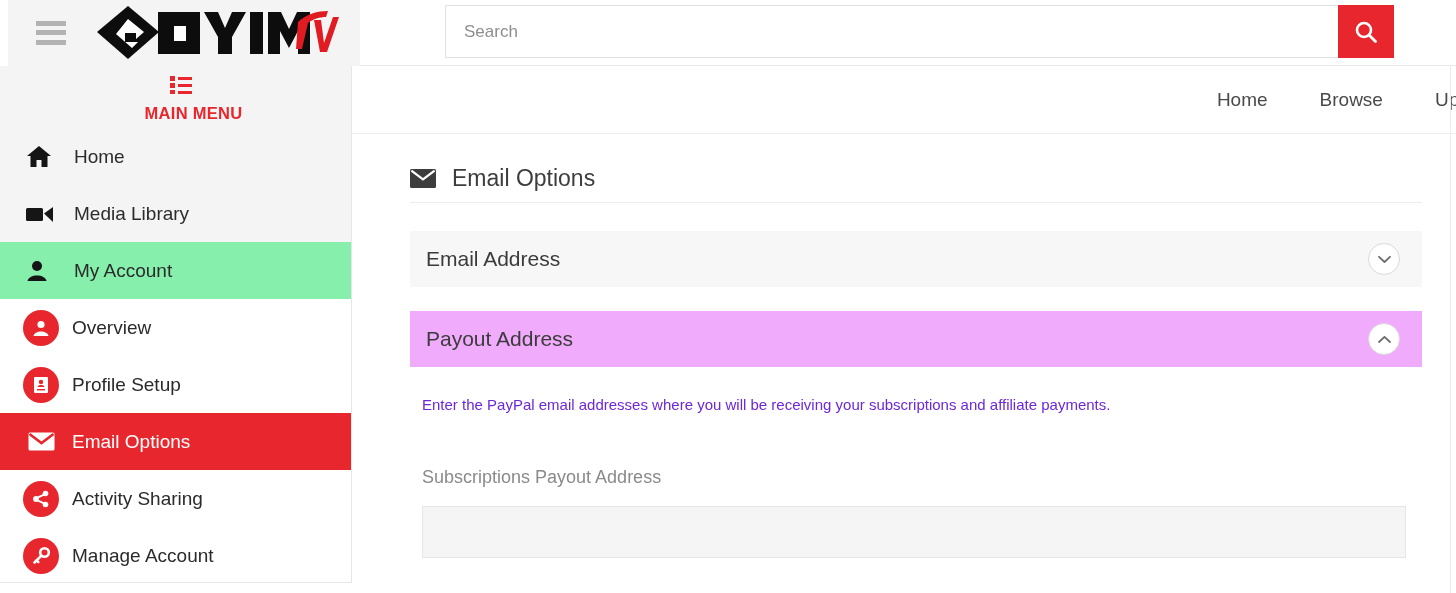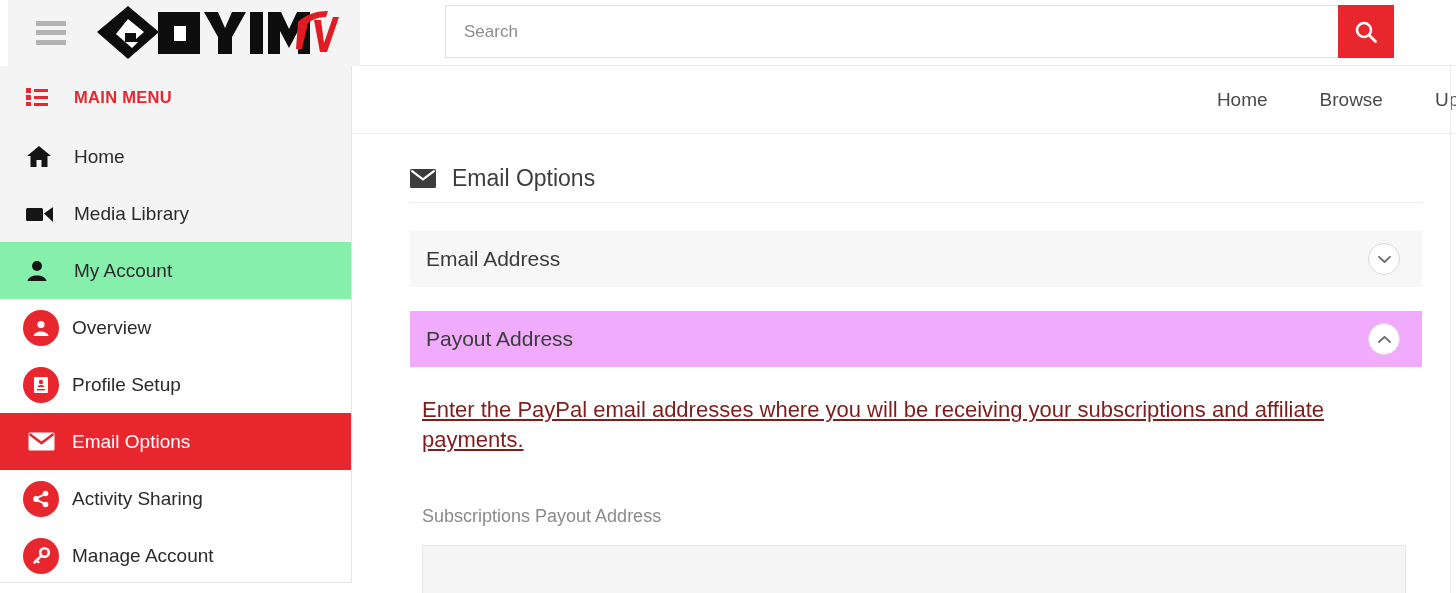--- a/index.html
+++ b/index.html
@@ -113,21 +113,21 @@
   .side-row .ic {
     width: 38px; flex: 0 0 38px;
     display: flex; align-items: center; justify-content: flex-start;
   }
   .side-row .lbl {
     font-size: 19px;
     color: #2b2b2b;
     margin-left: 10px;
     white-space: nowrap;
   }
-  .row-mainmenu { height: 62px; }
+  .row-mainmenu { height: 62px; flex-direction: column; }
   .row-mainmenu .lbl {
     color: #E8262D; font-weight: bold; font-size: 16.5px; letter-spacing: .3px;
   }
   .row-myaccount { background: #86efac; height: 57px; }
   .row-active { background: #E8262D; height: 57px; }
   .row-active .lbl { color: #ffffff; }
   .circle-ic {
     width: 36px; height: 36px; border-radius: 50%;
     background: #E8262D;
     display: flex; align-items: center; justify-content: center;
@@ -175,24 +175,23 @@
     width: 32px; height: 32px;
     border-radius: 50%;
     border: 1px solid #dadada;
     background: #ffffff;
     display: flex; align-items: center; justify-content: center;
     flex: 0 0 32px;
   }
 
   .acc-body { width: 1012px; }
   .body-text {
-    font-size: 22px; color: #7f1d1d;
+    font-size: 15px; color: #6d28d9;
     padding: 28px 0 0 12px;
     line-height: 1.35;
-    text-decoration: underline;
   }
   .field-label {
     font-size: 18px; color: #8a8a8a;
     padding: 52px 0 0 12px;
   }
   .field-input {
     margin: 18px 0 0 12px;
     width: 984px; height: 52px;
     background: #f5f5f5;
     border: 1px solid #e6e6e6;

